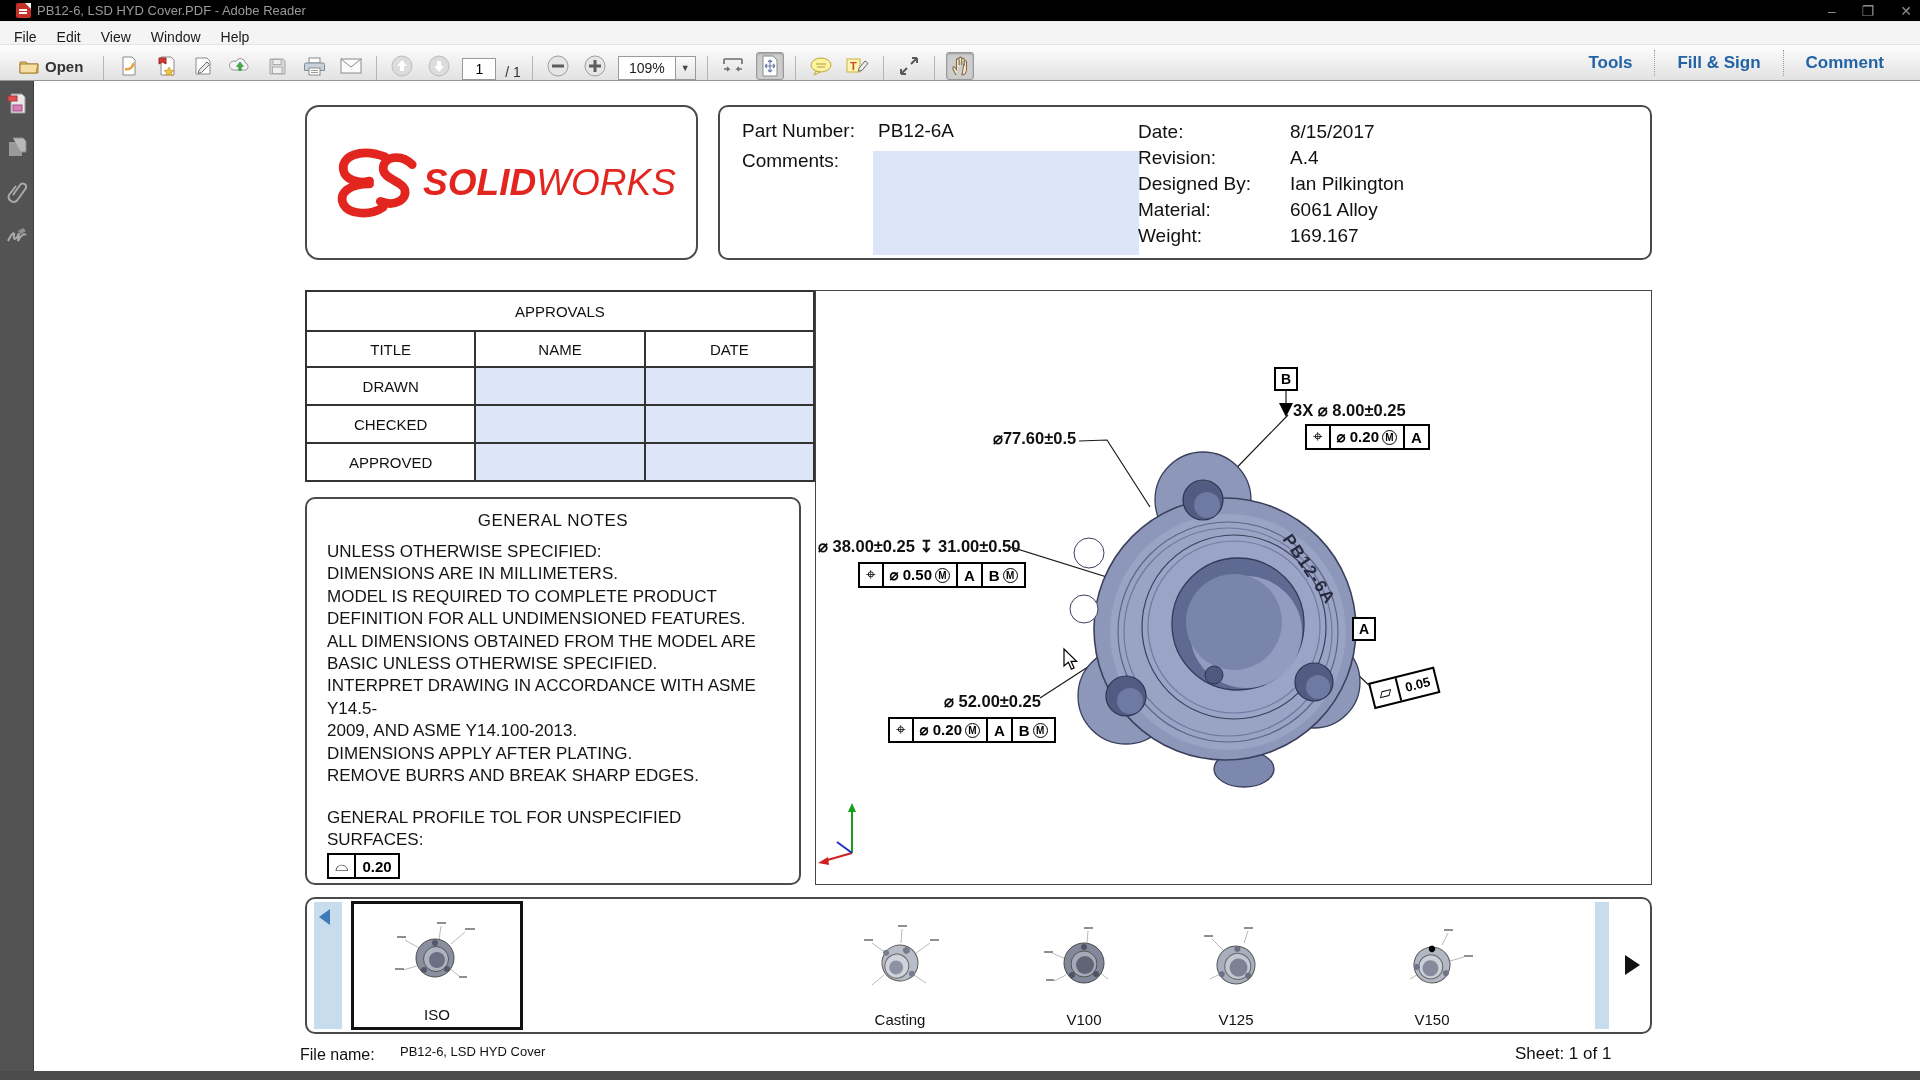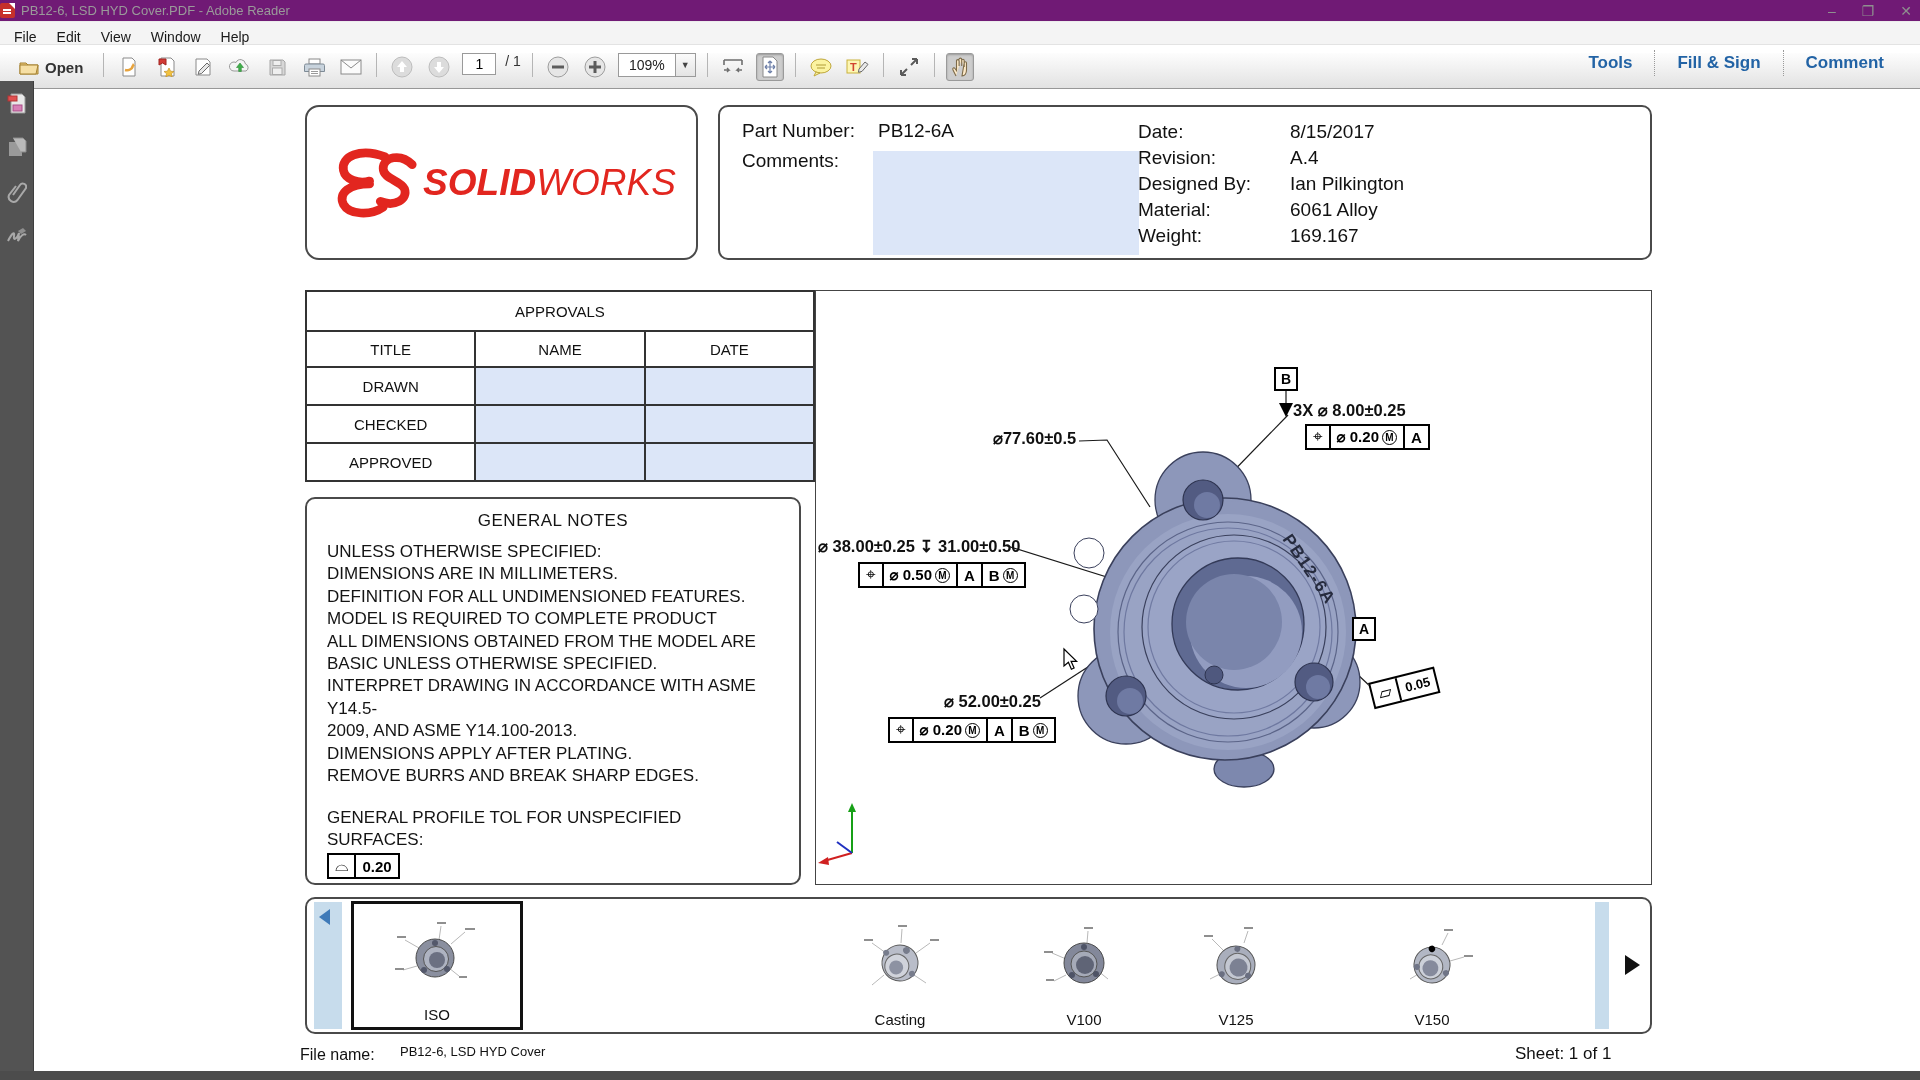--- a/index.html
+++ b/index.html
@@ -1,31 +1,31 @@
 <!DOCTYPE html>
 <html><head>
 <meta charset="utf-8">
 <style>
   * { margin:0; padding:0; box-sizing:border-box; }
   html,body { width:1920px; height:1080px; overflow:hidden; font-family:"Liberation Sans", sans-serif; background:#fff; }
   #root { position:relative; width:1920px; height:1080px; background:#fff; }
 
   
-  .titlebar { position:absolute; left:0; top:0; width:100%; height:22px; background:#701a75; display:flex; align-items:center; padding-left:0; border-bottom:1px solid #ececec;}
+  .titlebar { position:absolute; left:0; top:0; width:100%; height:22px; background:#000000; display:flex; align-items:center; padding-left:16px; border-bottom:1px solid #ececec;}
   .titlebar .ttext { font-size:13px; color:#9a9a9a; margin-left:6px; }
   .winbtns { position:absolute; right:8px; top:0; height:22px; display:flex; gap:26px; align-items:center; }
   .winbtns span { color:#8f8f8f; font-size:14px; line-height:14px; cursor:default;}
   .pdficon { width:15px; height:15px; position:relative; background:#c6302b; border-radius:2px; }
   .pdficon:before { content:""; position:absolute; right:0; top:0; border:3.5px solid; border-color:#fff #fff #c6302b #c6302b; }
   .pdficon:after { content:""; position:absolute; left:3px; top:6px; width:8px; height:2px; background:#fff; box-shadow:0 3px 0 #fff; }
 
   .menubar { position:absolute; left:0; top:22px; width:100%; height:23px; background:#f4f4f4; display:flex; align-items:center; padding-left:4px; border-bottom:1px solid #e3e3e3;}
   .menubar .mi { font-size:14px; color:#1a1a1a; padding:2px 10px;margin-top:7px; }
 
-  .toolbar { position:absolute; left:0; top:53px; width:100%; height:36px; background:linear-gradient(#fdfdfd,#e2e2e2); border-bottom:1px solid #979797; display:flex; align-items:flex-start; padding:0 10px; gap:9px; }
+  .toolbar { position:absolute; left:0; top:45px; width:100%; height:36px; background:linear-gradient(#fdfdfd,#e2e2e2); border-bottom:1px solid #979797; display:flex; align-items:flex-end; padding:0 10px; gap:9px; }
   .tbtn { height:28px; min-width:28px; display:flex; align-items:center; justify-content:center; border-radius:3px; border:1px solid transparent; }
   .tbtn.pressed { background:#cdcdcd; border:1px solid #9a9a9a; box-shadow:inset 0 1px 2px rgba(0,0,0,.25); }
   .tbtn svg { display:block; }
   .openbtn { display:flex; align-items:center; gap:6px; padding:2px 8px; }
   .openbtn b { font-size:15px; color:#333; }
   .tsep { width:1px; height:24px; background:#b5b5b5; margin:0 2px; }
   .pagebox { width:34px; height:22px; border:1px solid #9a9a9a; background:#fff; text-align:center; font-size:14px; font-family:"Liberation Sans",sans-serif; }
   .pagetotal { font-size:14px; color:#333; }
   .zoomwrap { display:flex; align-items:center; border:1px solid #9a9a9a; background:#fff; height:24px; }
   .zoomval { font-size:14px; color:#222; padding:0 10px; min-width:52px; text-align:center;}
@@ -331,22 +331,22 @@
       <td class="blue"></td>
       <td class="blue"></td>
     </tr>
   </tbody>
     </table>
 
   <div class="notes">
     <div class="ntitle">GENERAL NOTES</div>
     <div class="nline">UNLESS OTHERWISE SPECIFIED:</div>
     <div class="nline">DIMENSIONS ARE IN MILLIMETERS.</div>
+    <div class="nline">MODEL IS REQUIRED TO COMPLETE PRODUCT</div>
     <div class="nline">DEFINITION FOR ALL UNDIMENSIONED FEATURES.</div>
-    <div class="nline">MODEL IS REQUIRED TO COMPLETE PRODUCT</div>
     <div class="nline">ALL DIMENSIONS OBTAINED FROM THE MODEL ARE</div>
     <div class="nline">BASIC UNLESS OTHERWISE SPECIFIED.</div>
     <div class="nline">INTERPRET DRAWING IN ACCORDANCE WITH ASME Y14.5-</div>
     <div class="nline">2009, AND ASME Y14.100-2013.</div>
     <div class="nline">DIMENSIONS APPLY AFTER PLATING.</div>
     <div class="nline">REMOVE BURRS AND BREAK SHARP EDGES.</div>
     <div class="profrow nline">GENERAL PROFILE TOL FOR UNSPECIFIED SURFACES:</div>
     <div class="fcf" style="margin-top:2px;">
       <span class="sym">⌓</span>
       <span>0.20</span>

